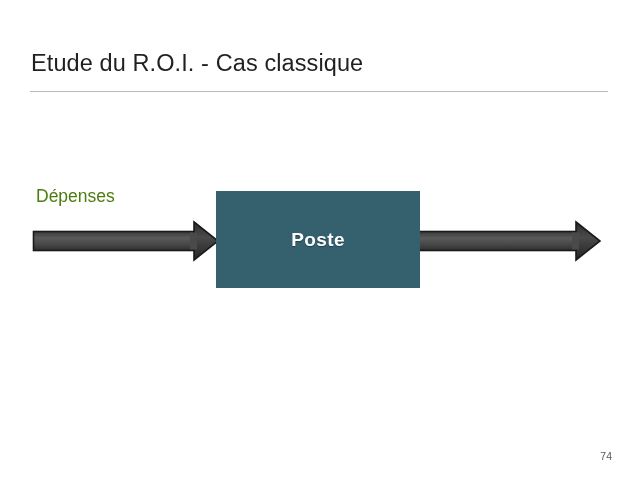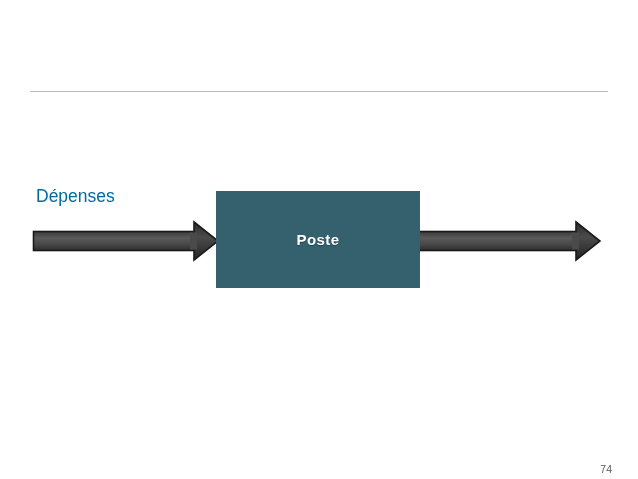--- a/index.html
+++ b/index.html
@@ -45,21 +45,21 @@
     left: 0;
     top: 0;
     width: 638px;
     height: 479px;
   }
 
   .flow-label {
     position: absolute;
     font-size: 17.5px;
     font-weight: 400;
-    color: #0369a1;
+    color: #4d7c0f;
     white-space: nowrap;
   }
   #label-depenses { left: 36px; top: 186px; }
   #label-recettes { left: 437px; top: 186px; }
 
   
   #node-poste {
     position: absolute;
     left: 216px;
     top: 191px;
@@ -67,48 +67,49 @@
     height: 97px;
     background: #35616f;
     box-sizing: border-box;
     display: flex;
     align-items: center;
     justify-content: center;
     z-index: 3;
   }
   #node-poste-label {
     color: #ffffff;
-    font-size: 15px;
+    font-size: 19px;
     font-weight: bold;
     letter-spacing: 0.4px;
     text-shadow: 0 1px 1px rgba(0,0,0,0.35);
   }
 
   
   .arrow-svg {
     position: absolute;
     z-index: 2;
   }
   #arrow-depenses { left: 30px; top: 218px; }
   #arrow-recettes { left: 416px; top: 218px; }
 
   
   #page-number {
     position: absolute;
     right: 26px;
-    top: 463px;
+    top: 450px;
     font-size: 10.5px;
     color: #58595b;
   }
 </style>
 </head>
 <body>
 
 <div id="slide">
 
+  <div id="slide-title">Etude du R.O.I. - Cas classique</div>
   <div id="title-rule"></div>
 
   <div id="diagram">
 
     <div class="flow-label" id="label-depenses">Dépenses</div>
 
 
     <svg class="arrow-svg" id="arrow-depenses" width="192" height="48" viewBox="0 0 192 48">
       <defs>
         <linearGradient id="shaftGradA" x1="0" y1="0" x2="0" y2="1">

